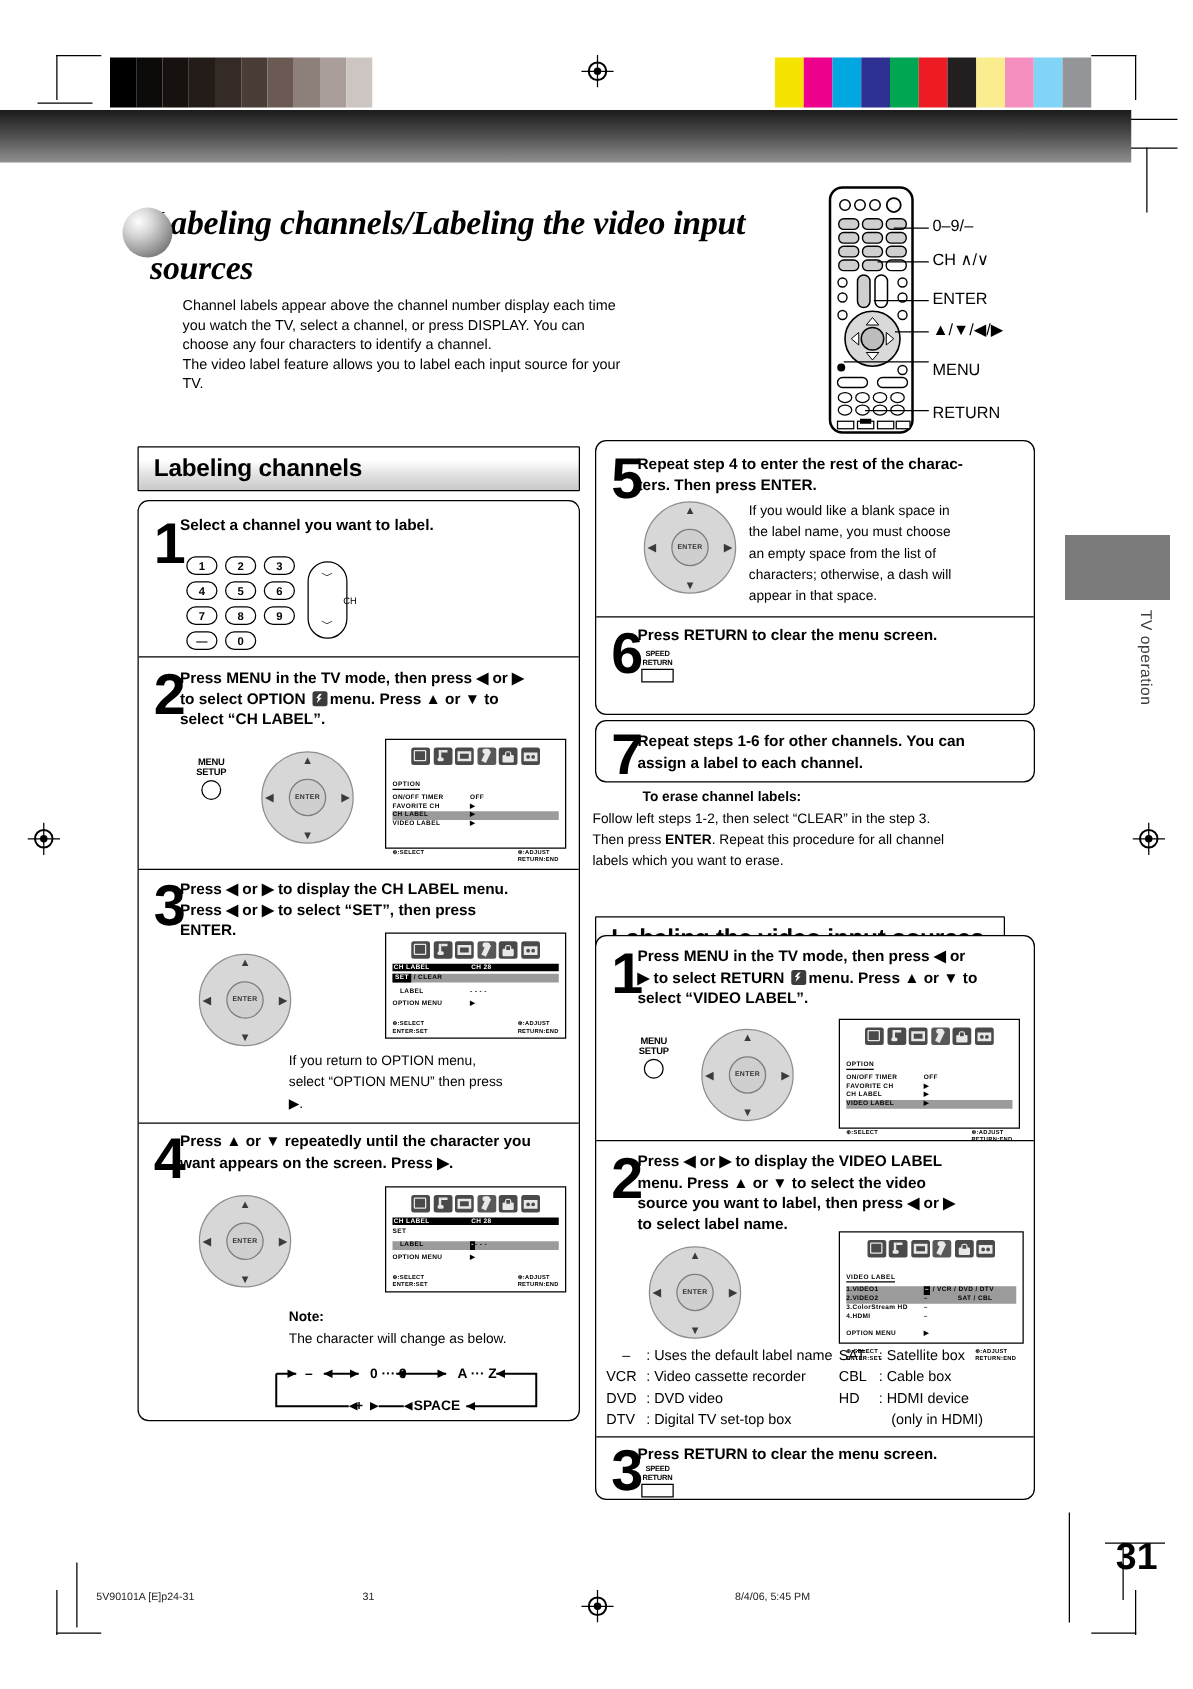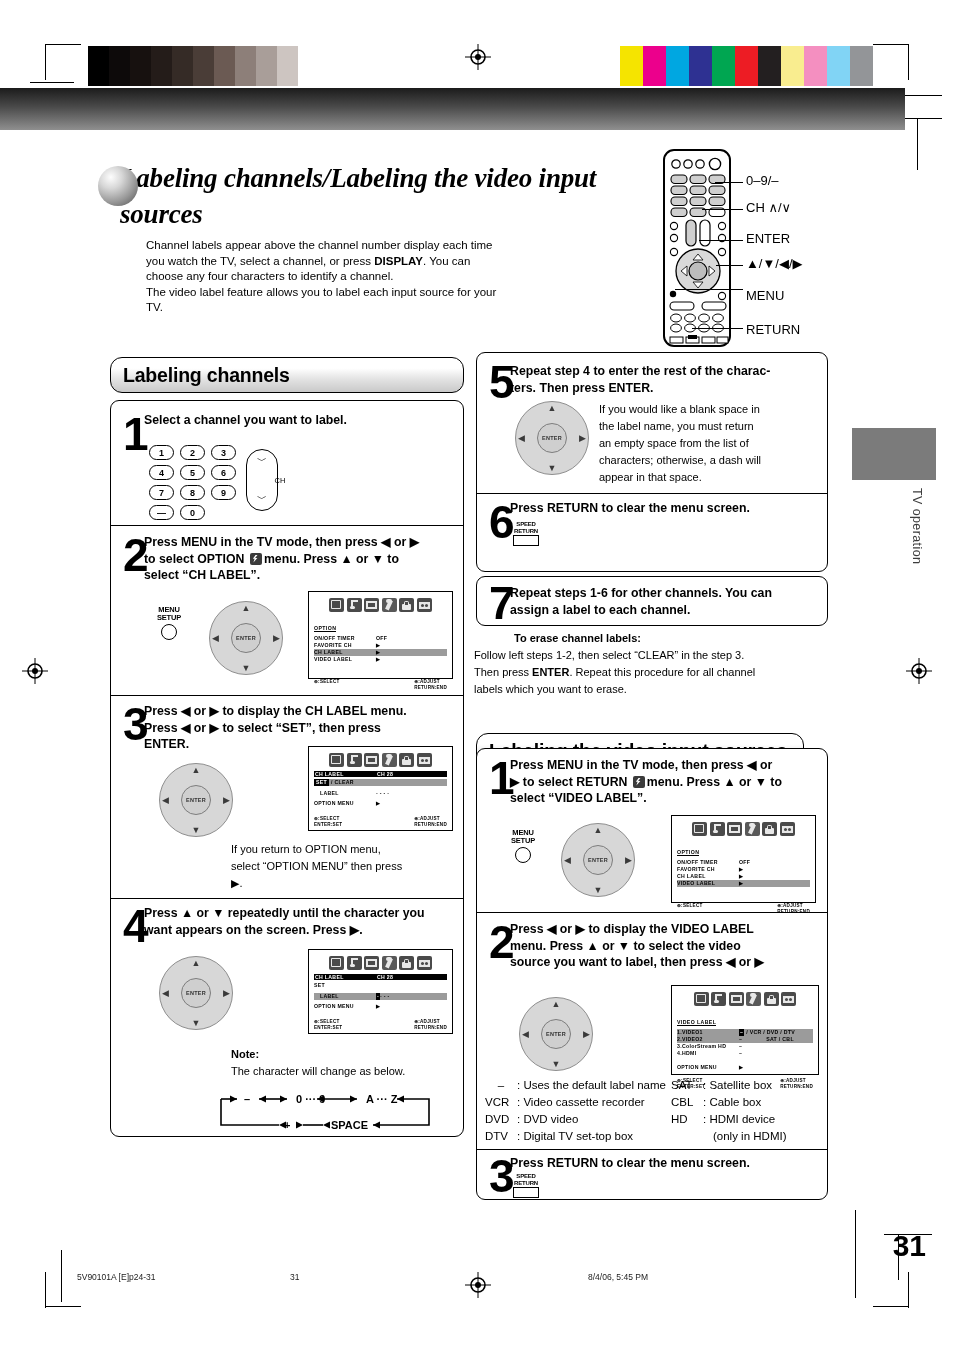--- a/index.html
+++ b/index.html
@@ -39,33 +39,33 @@
     margin:0; padding-left:22px;
     font-family:"Liberation Serif", serif;
     font-style: italic; font-weight:bold;
     font-size:27px; line-height:36px;
     letter-spacing:-0.2px;
   }
   .intro {
     position:absolute; left:146px; top:238px; width:420px;
     font-size:11.5px; line-height:15.6px;
   }
-  .intro b { font-weight:bold; }
+  .intro b { font-weight:normal; }
 
   
   .remote-area { position:absolute; left:655px; top:148px; width:250px; height:205px; }
   .callout { position:absolute; font-size:13px; font-weight:normal; white-space:nowrap; }
   .lead { position:absolute; height:1px; background:#000; }
 
   
   .sec-bar {
     position:absolute;
     height:36px;
     border:1.4px solid #000;
-    border-radius:12px;
+    border-radius:1px;
     background: linear-gradient(to bottom,#ffffff 0%,#ffffff 30%,#e3e3e3 62%,#c9c9c9 100%);
     display:flex; align-items:center;
   }
   .sec-bar span {
     font-size:19.5px; font-weight:bold; padding-left:12px; letter-spacing:-0.2px;
   }
 
   
   .stepbox {
     position:absolute;
@@ -680,21 +680,21 @@
       <div class="ring"></div>
       <div class="arr au">▲</div>
       <div class="arr ad">▼</div>
       <div class="arr al">◀</div>
       <div class="arr ar2">▶</div>
       <div class="hub">ENTER</div>
     </div>
 
     <div class="bodytext" style="left:122px;top:48px;width:220px;">
       <div>If you would like a blank space in</div>
-      <div>the label name, you must return</div>
+      <div>the label name, you must choose</div>
       <div>an empty space from the list of</div>
       <div>characters; otherwise, a dash will</div>
       <div>appear in that space.</div>
     </div>
 
     <div class="divider" style="top:140px;"></div>
 
     <div class="stepnum" style="left:12px;top:148px;">6</div>
     <div class="steptext" style="left:33px;top:147px;width:300px;">Press RETURN to clear the menu screen.</div>
     <div class="retbtn" style="left:36px;top:168px;">
@@ -802,20 +802,21 @@
       </div>
     </div>
 
     <div class="divider" style="top:163px;"></div>
 
     <div class="stepnum" style="left:12px;top:172px;">2</div>
     <div class="steptext" style="left:33px;top:172px;width:315px;">
       <div>Press ◀ or ▶ to display the VIDEO LABEL</div>
       <div>menu. Press ▲ or ▼ to select the video</div>
       <div>source you want to label, then press ◀ or ▶</div>
+      <div>to select label name.</div>
     </div>
 
     <div class="dpad" style="left:42px;top:248px;">
       <div class="ring"></div>
       <div class="arr au">▲</div>
       <div class="arr ad">▼</div>
       <div class="arr al">◀</div>
       <div class="arr ar2">▶</div>
       <div class="hub">ENTER</div>
     </div>

